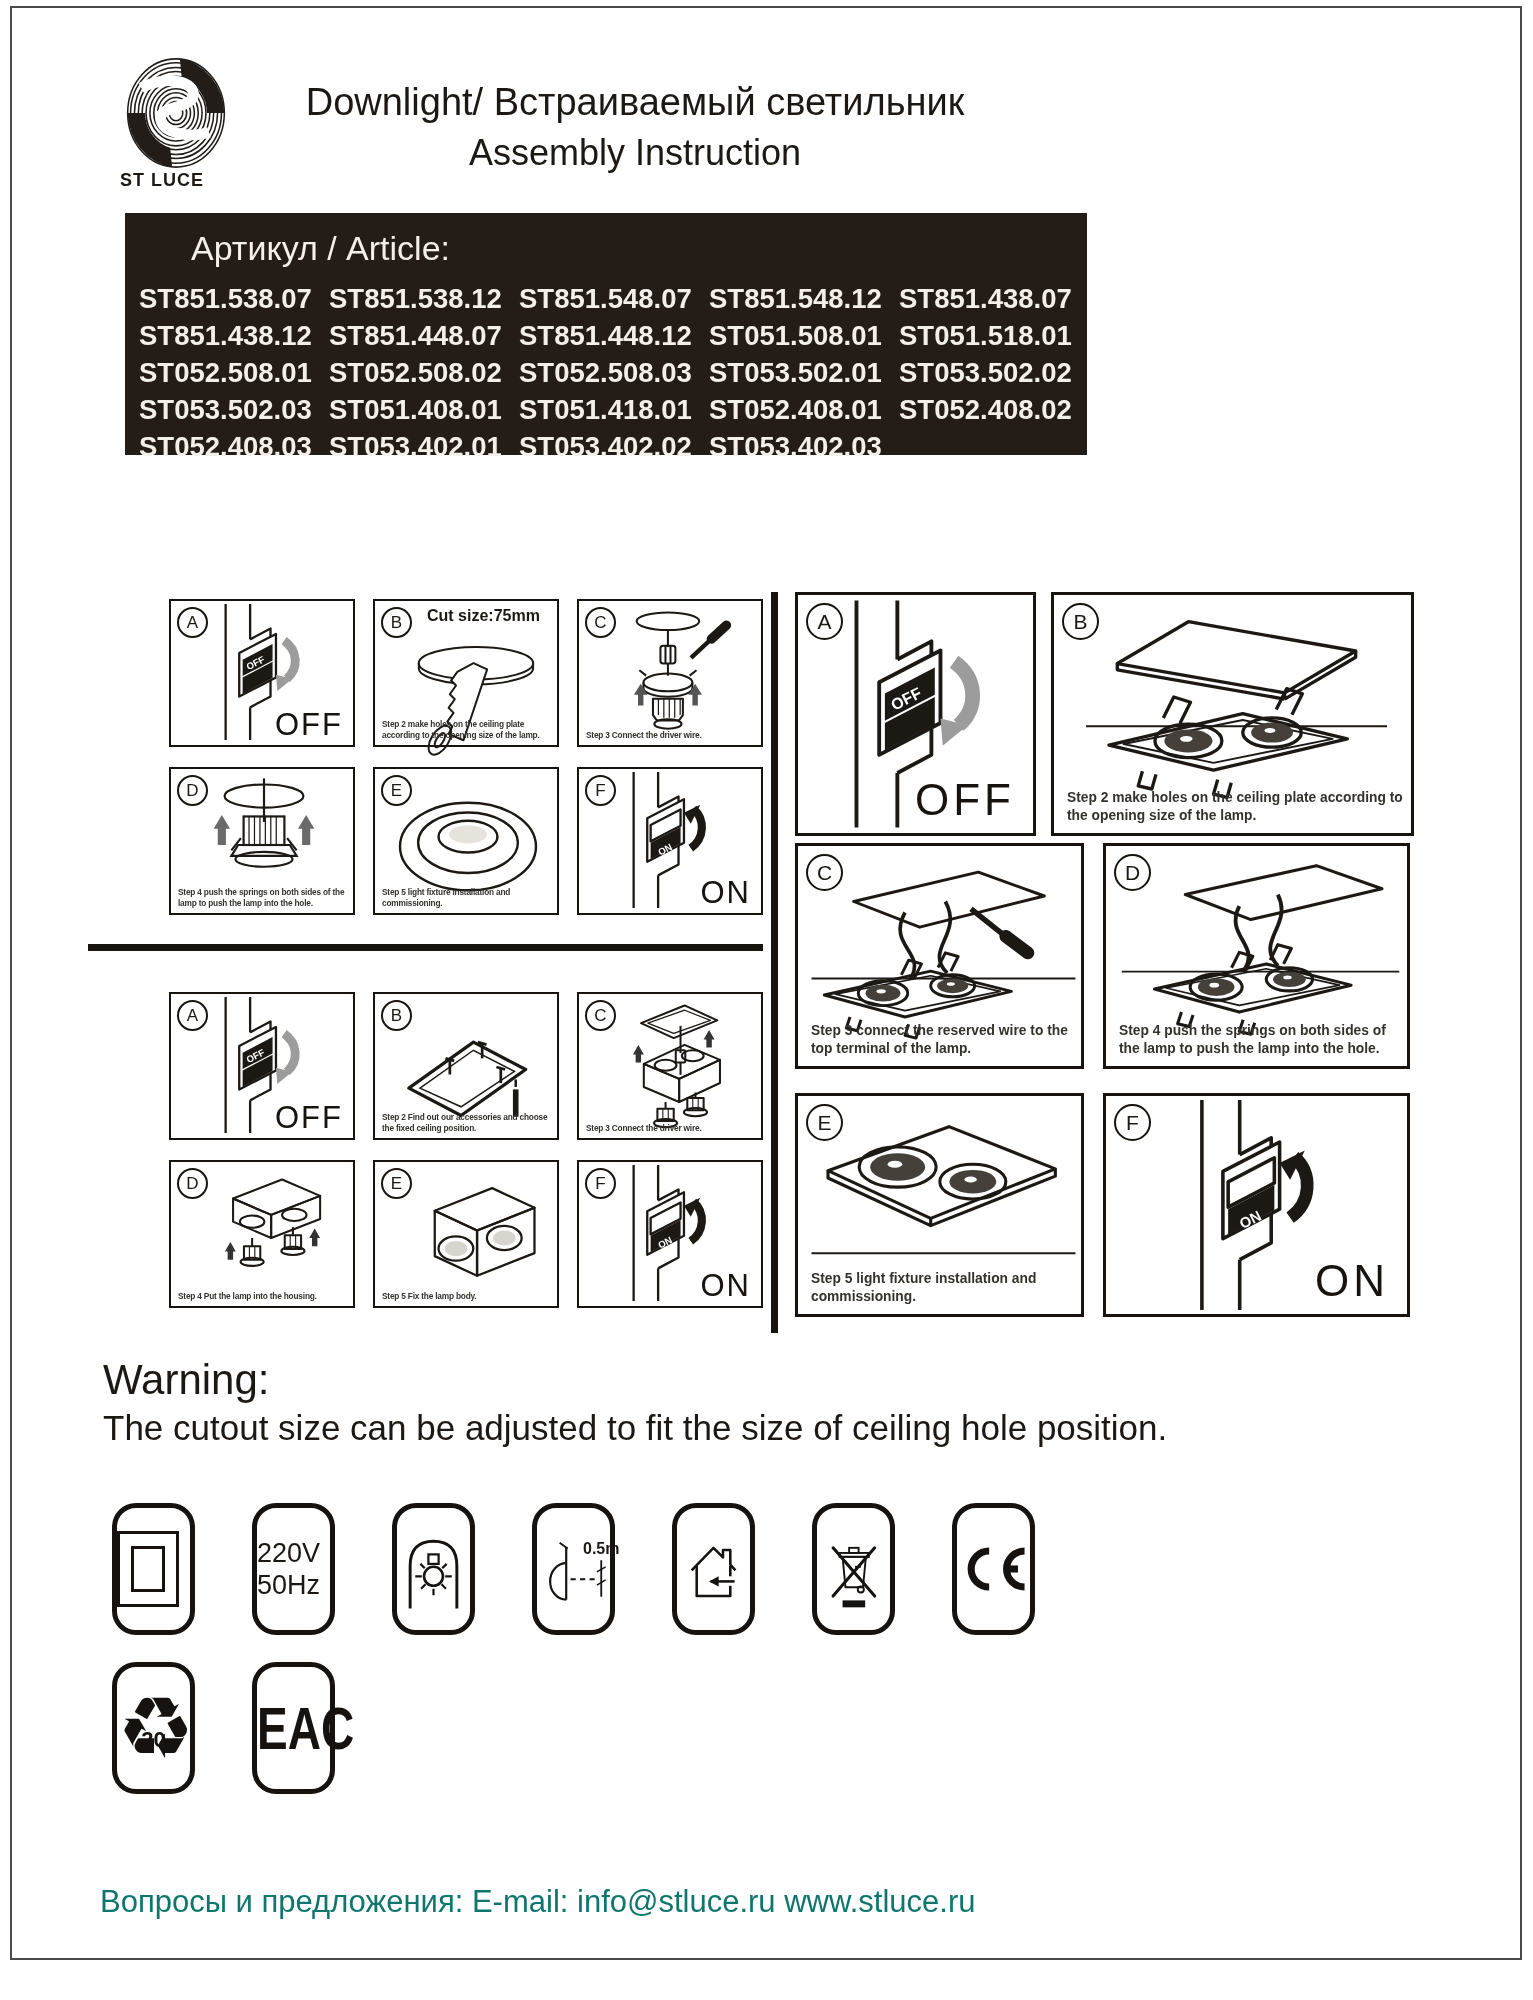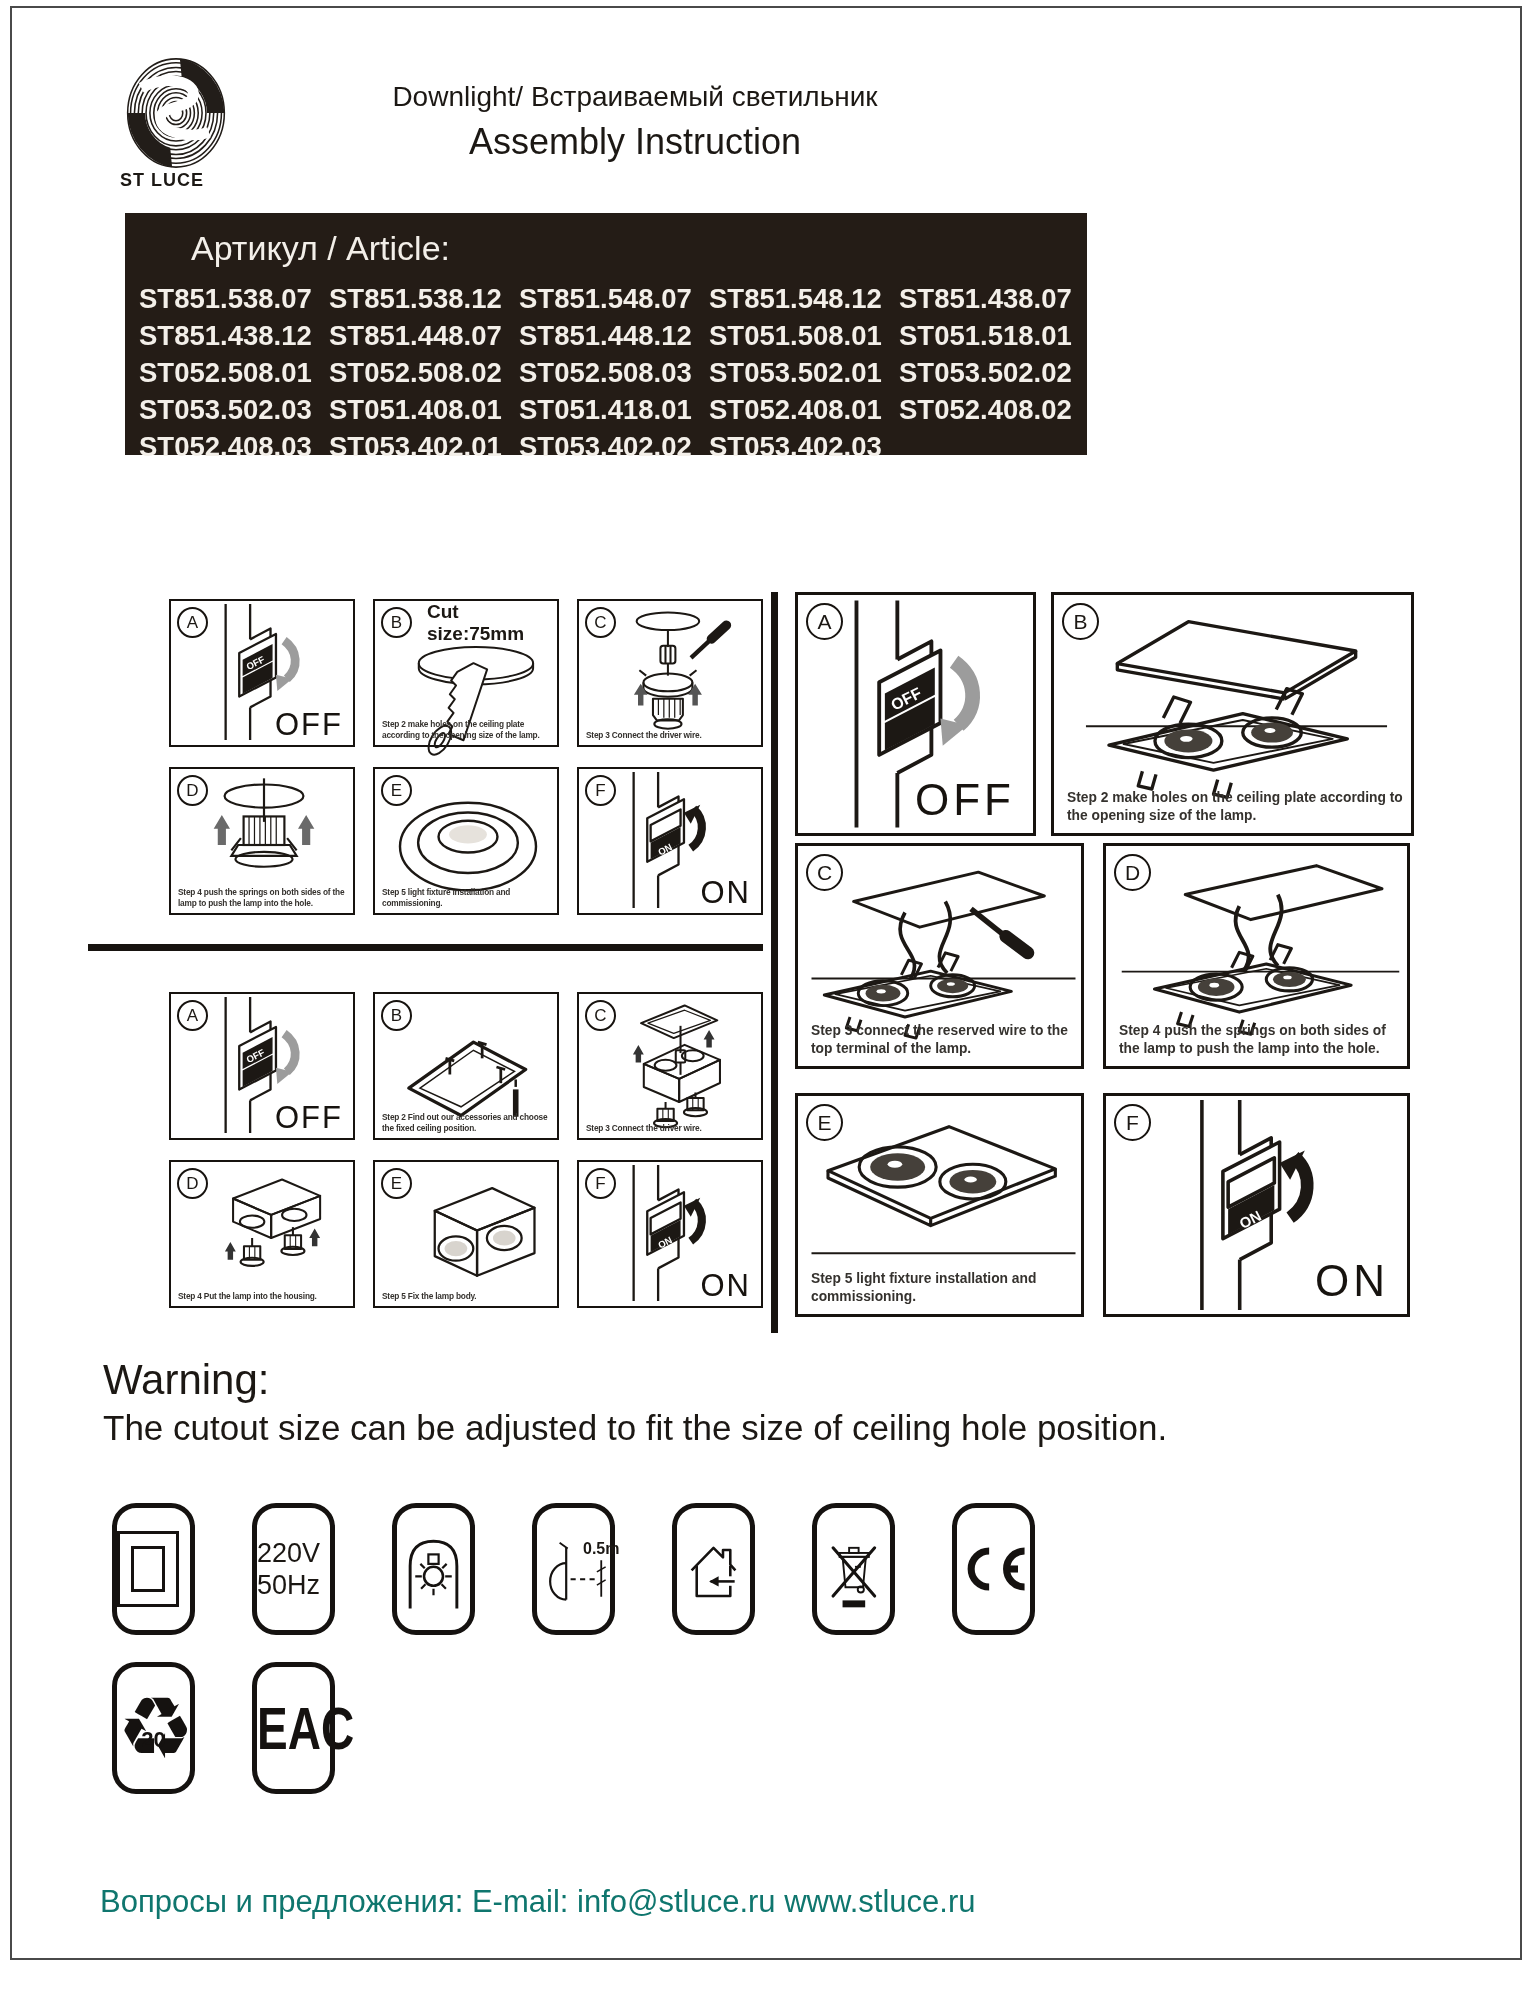--- a/index.html
+++ b/index.html
@@ -3,21 +3,21 @@
 <meta charset="utf-8">
 <style>
   html,body{margin:0;padding:0;background:#fff;}
   .page{position:relative;width:1533px;height:2000px;background:#fff;overflow:hidden;
         font-family:"Liberation Sans",sans-serif;color:#1c1814;}
   .frame{position:absolute;left:10px;top:6px;width:1508px;height:1950px;border:2px solid #4a4a4a;}
   
   .logo{position:absolute;left:118px;top:52px;width:116px;height:122px;}
   .brand{position:absolute;left:120px;top:170px;font-size:18px;font-weight:bold;letter-spacing:1px;}
   .title-wrap{position:absolute;left:235px;top:82px;width:800px;text-align:center;}
-  .title{font-size:28px;line-height:1.1;}
+  .title{font-size:38px;line-height:1.1;}
   .subtitle{font-size:36px;margin-top:8px;}
   
   .article-box{position:absolute;left:125px;top:213px;width:962px;height:242px;background:#241c16;color:#f3efe9;}
   .article-heading{margin:16px 4px 0 66px;font-size:34px;}
   .article-rows{margin:12px 0 0 14px;}
   .art-row{display:grid;grid-template-columns:repeat(5,190px);height:37px;align-items:center;}
   .art-cell{font-size:27.5px;font-weight:bold;white-space:nowrap;}
   
   .lset{position:absolute;left:169px;width:594px;display:grid;
         grid-template-columns:186px 186px 186px;grid-template-rows:148px 148px;gap:20px 18px;}
@@ -31,21 +31,21 @@
   #rp-e{left:795px;top:1093px;width:283px;height:218px;}
   #rp-f{left:1103px;top:1093px;width:301px;height:218px;}
   .badge{position:absolute;top:6px;left:6px;width:27px;height:27px;border:2.2px solid #17130f;border-radius:50%;
          display:flex;align-items:center;justify-content:center;font-size:17px;background:#fff;z-index:3;}
   .rpanel .badge{width:33px;height:33px;font-size:21px;border-width:2.6px;top:8px;left:8px;}
   .offon{position:absolute;right:10px;bottom:2px;font-size:31px;letter-spacing:2px;color:#17130f;z-index:3;}
   .rpanel .offon{font-size:44px;right:18px;bottom:8px;letter-spacing:4px;}
   .cap{position:absolute;left:7px;right:2px;bottom:4px;font-size:8.3px;letter-spacing:-0.2px;line-height:1.3;
        font-weight:600;color:#35322e;z-index:2;}
   .rpanel .cap{left:13px;right:6px;bottom:8px;font-size:13.8px;letter-spacing:0;line-height:1.32;font-weight:600;}
-  .cutsize{position:absolute;top:0;left:52px;font-size:19px;font-weight:600;z-index:3;}
+  .cutsize{position:absolute;top:6px;left:52px;font-size:16px;font-weight:600;z-index:3;}
   .art{position:absolute;inset:4px;width:auto;height:auto;}
   svg.art{width:calc(100% - 8px);height:calc(100% - 8px);}
   svg text{font-family:"Liberation Sans",sans-serif;font-weight:bold;}
   .hdiv{position:absolute;left:88px;top:944px;width:675px;height:7px;background:#17130f;}
   .vdiv{position:absolute;left:771px;top:592px;width:7px;height:741px;background:#17130f;}
   
   .warning-title{position:absolute;left:103px;top:1356px;font-size:42px;}
   .warning-text{position:absolute;left:103px;top:1408px;font-size:35px;}
   
   .icon{position:absolute;width:83px;height:132px;border:5px solid #151210;border-radius:24px;background:#fff;

